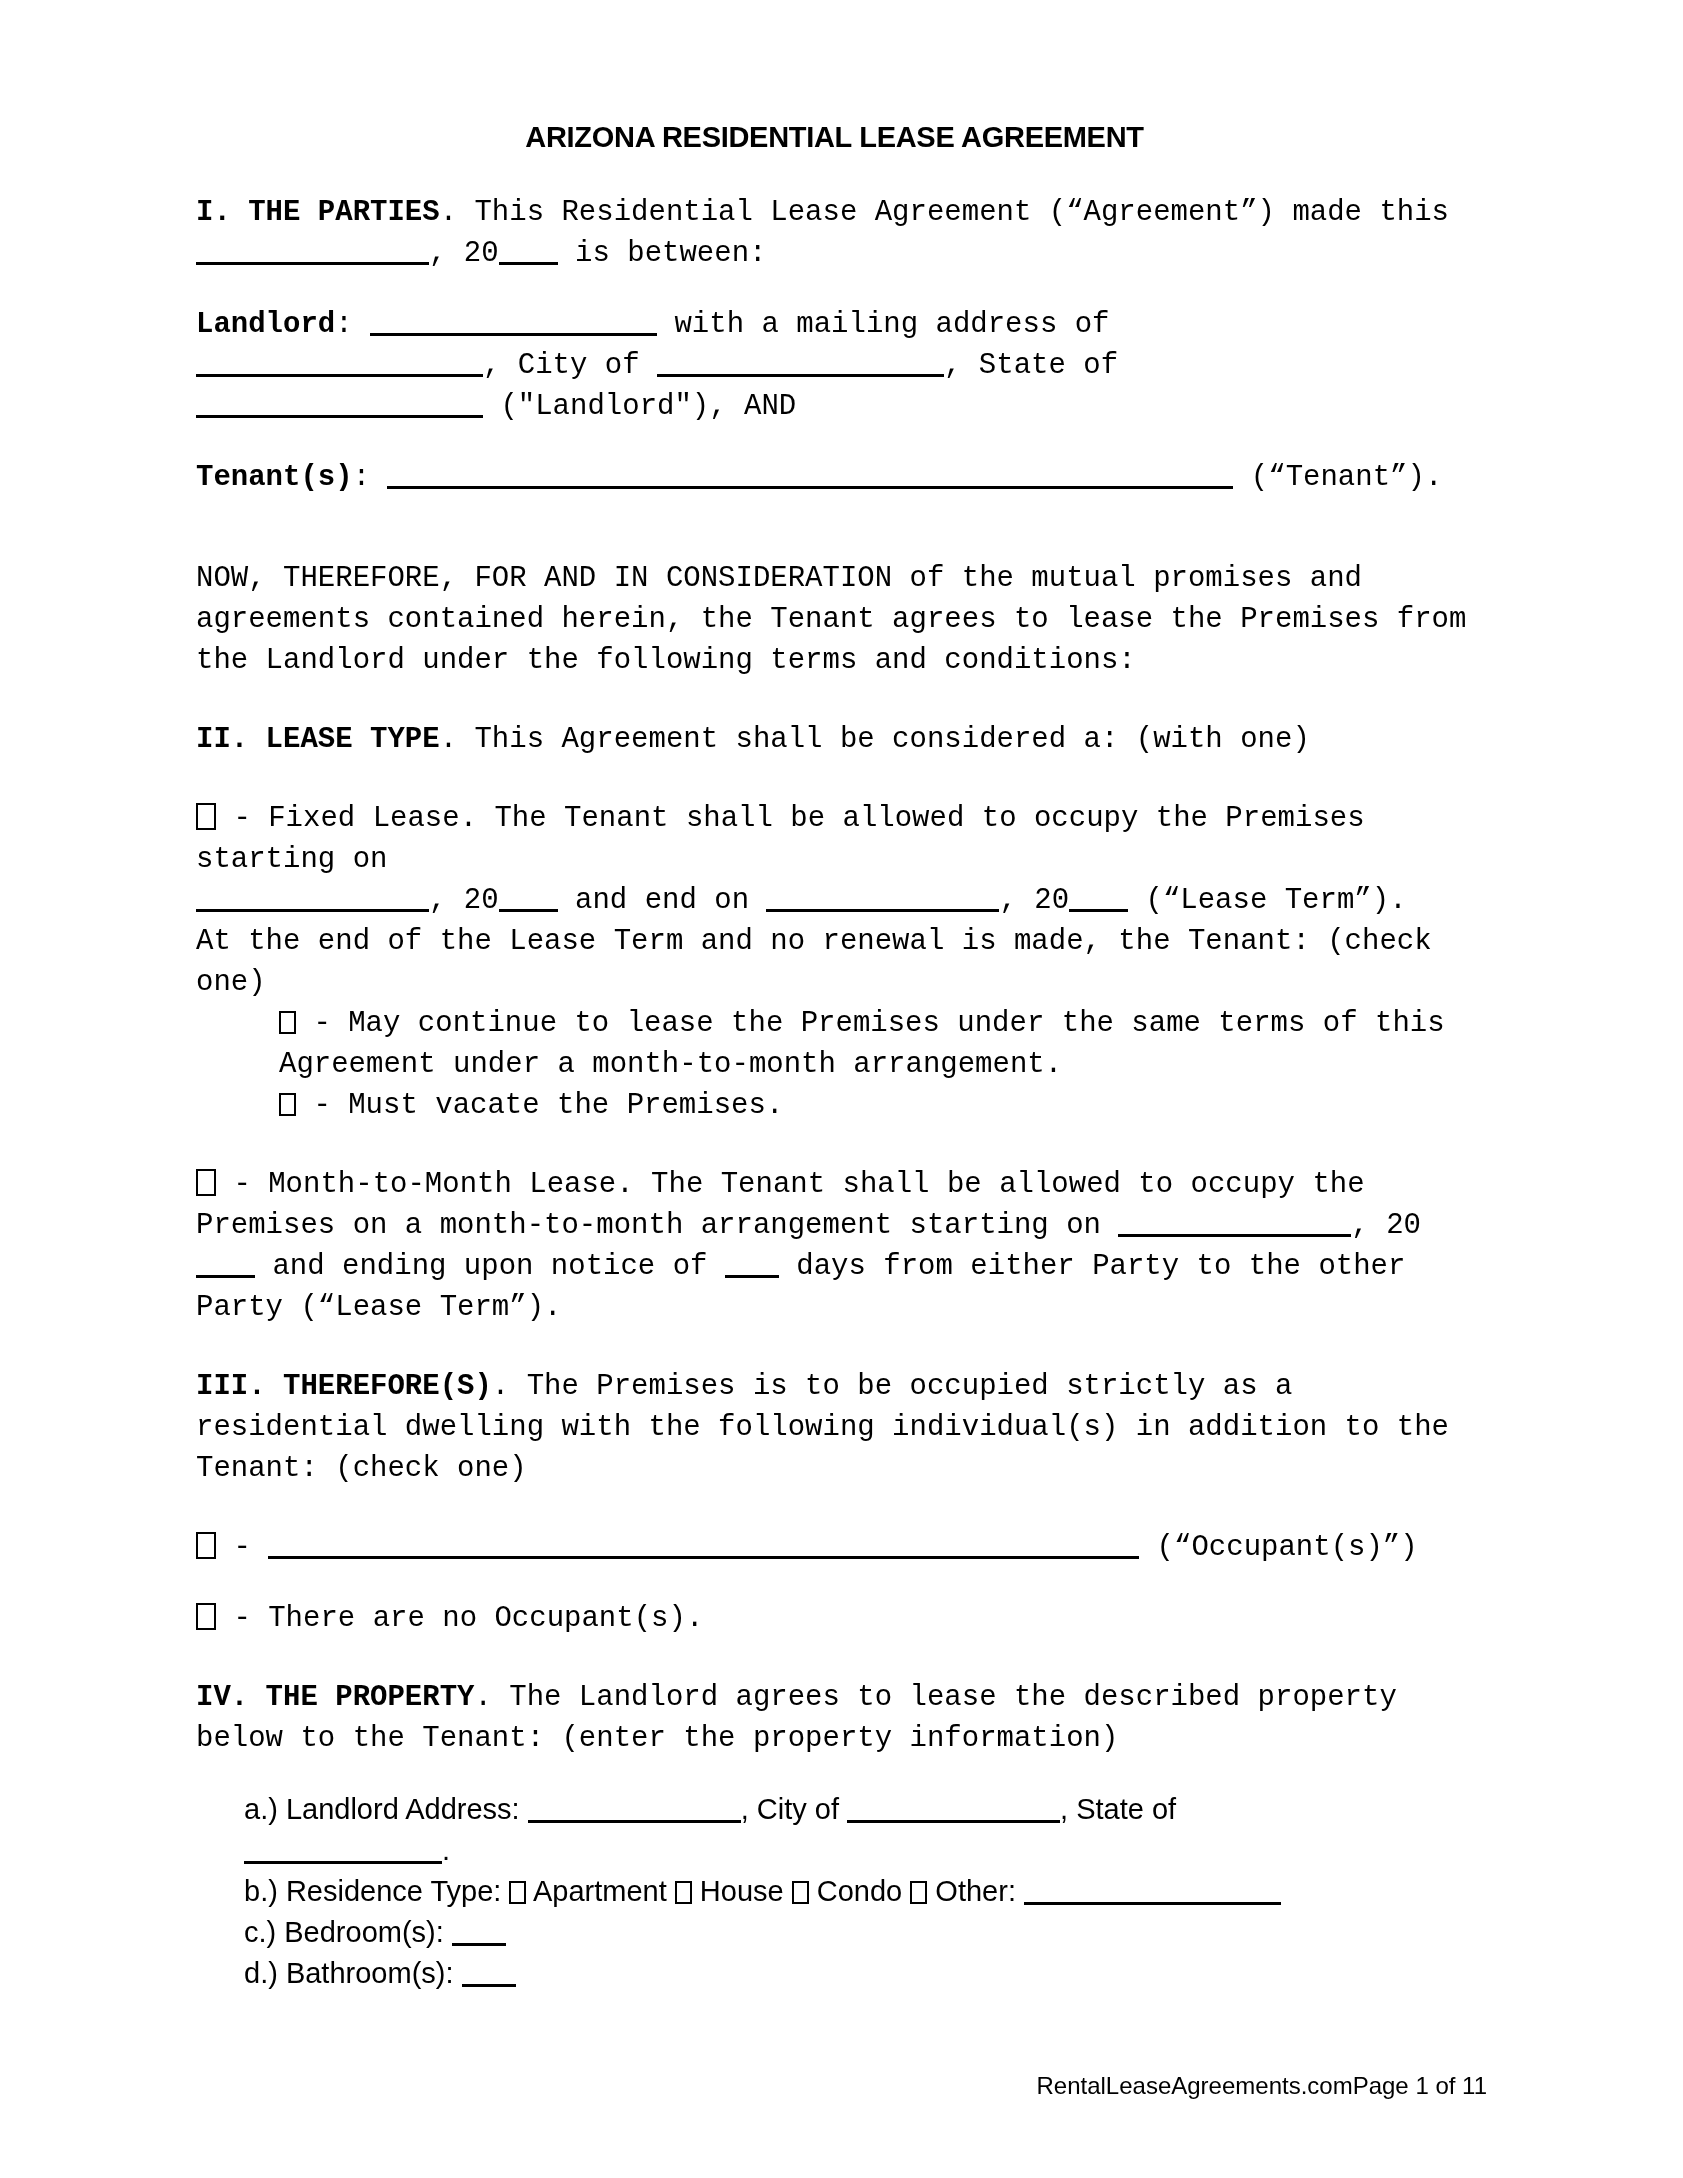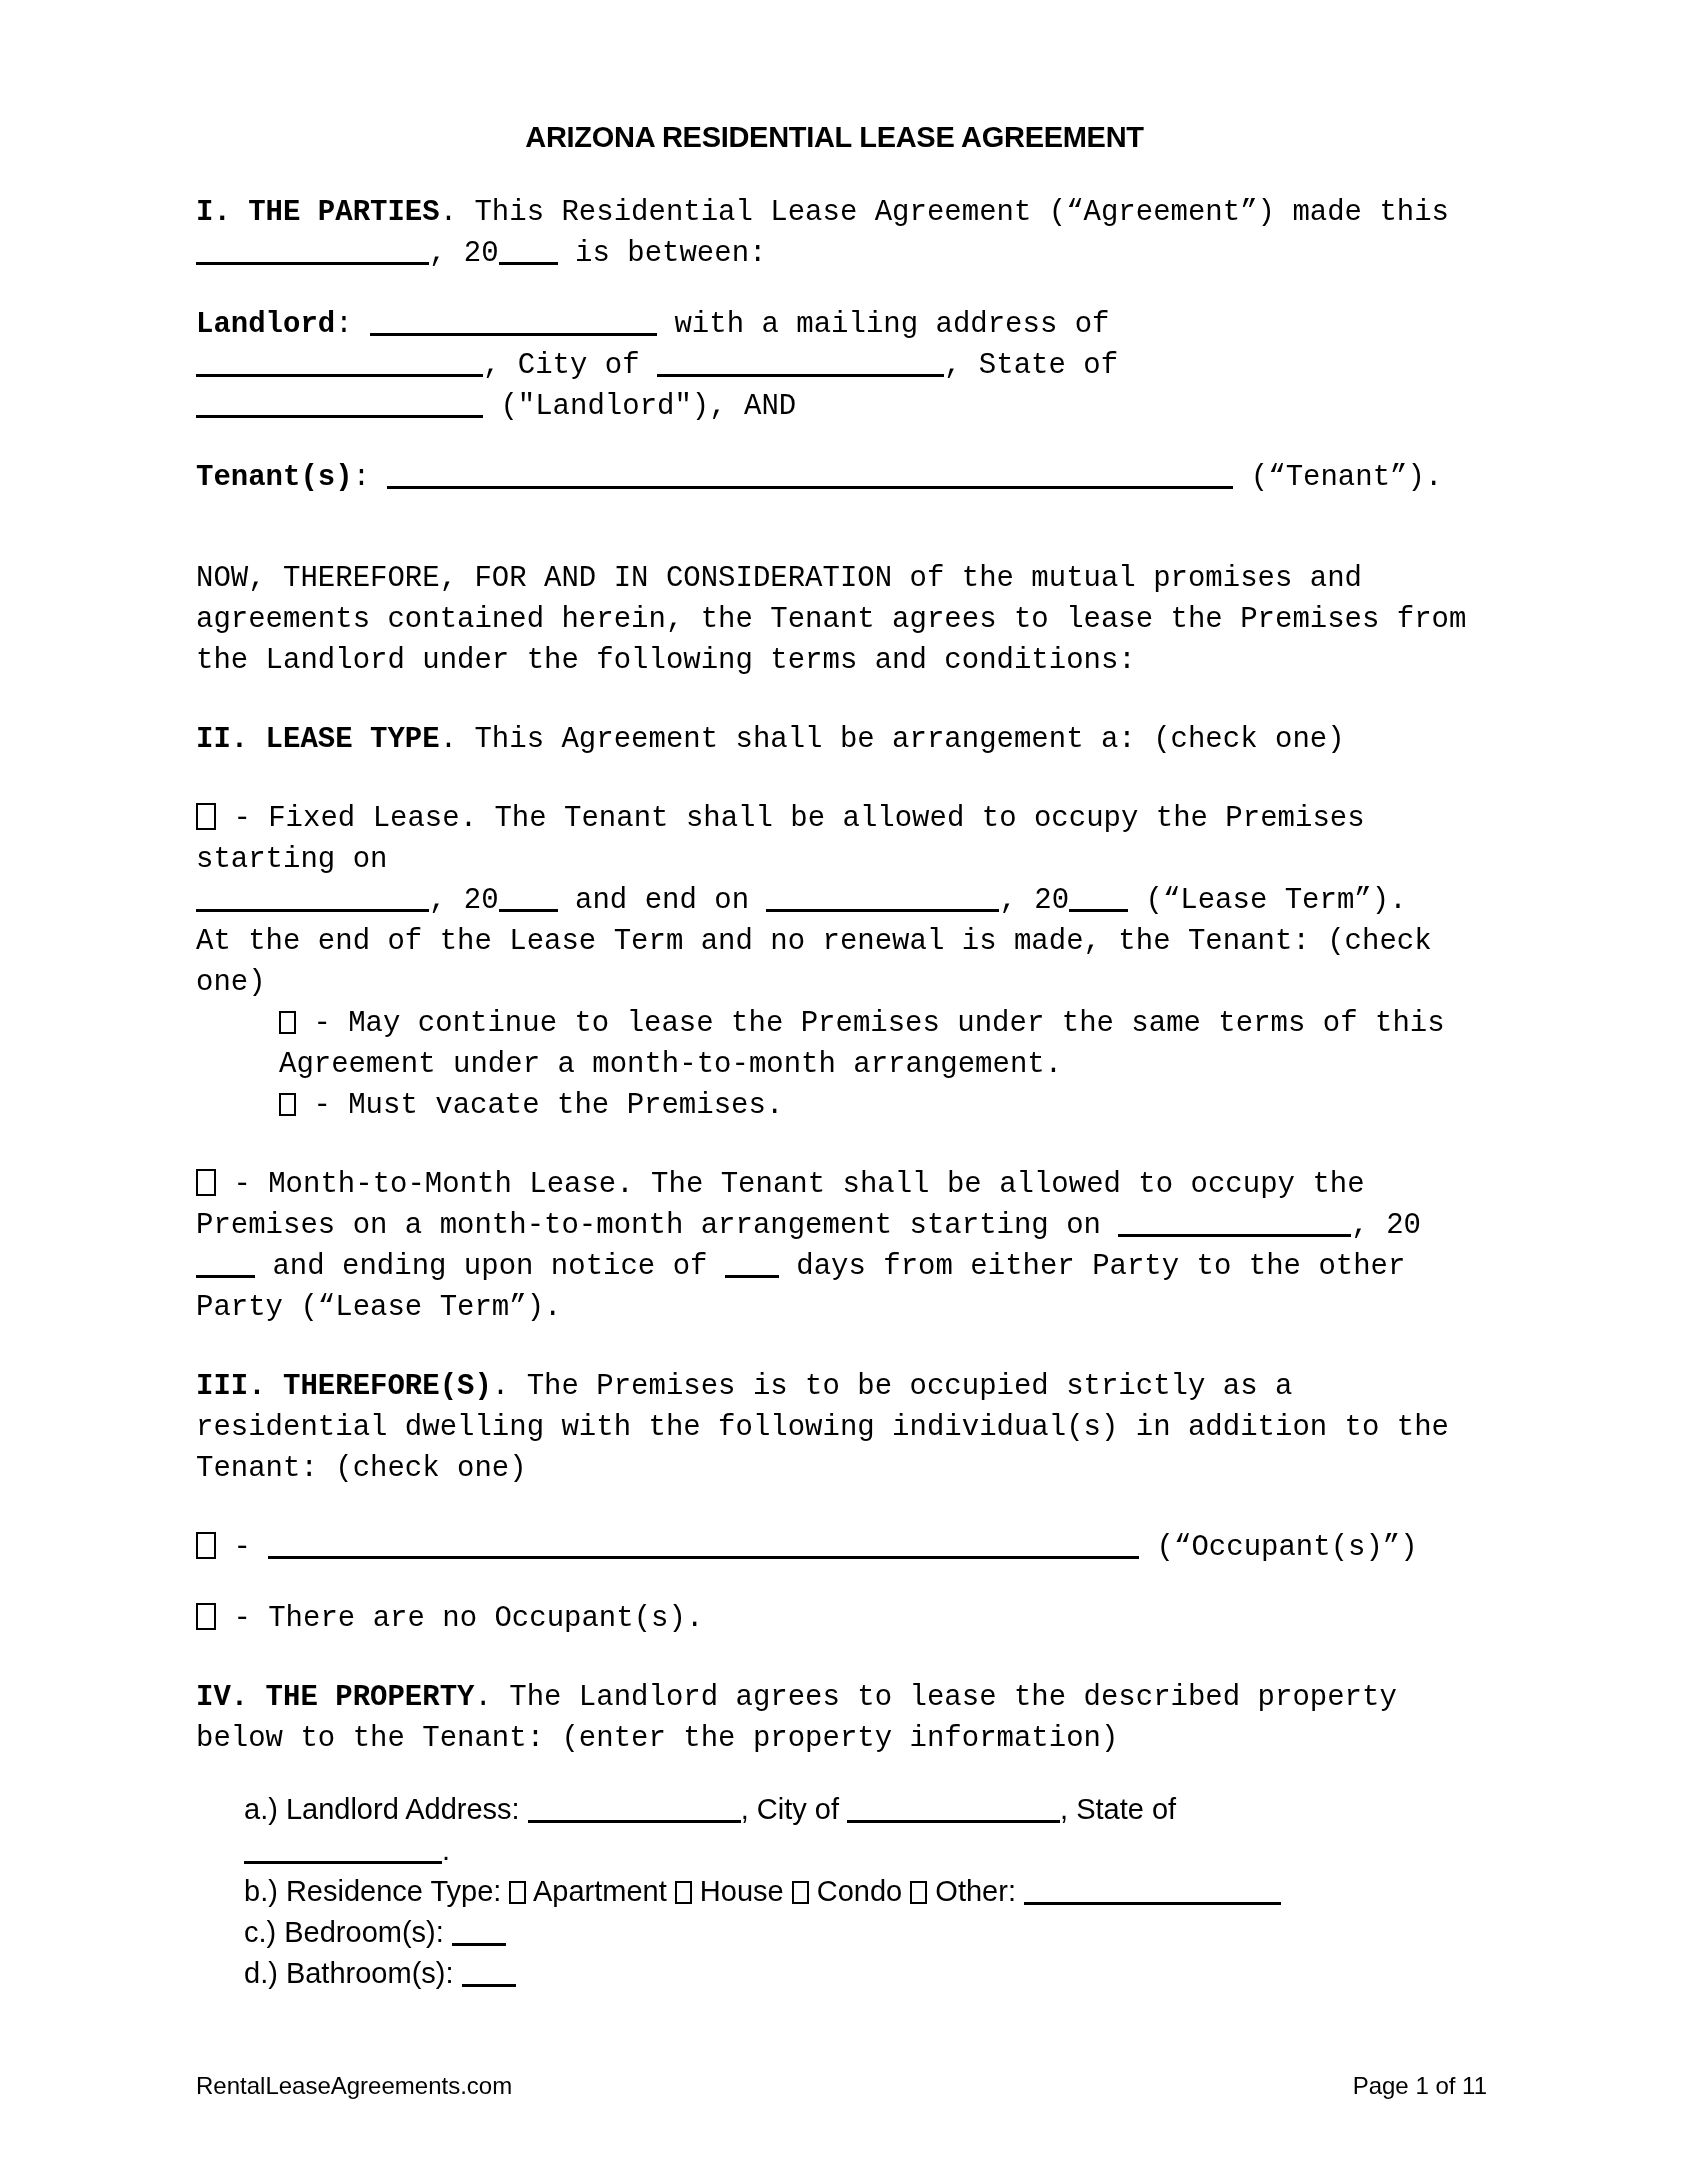--- a/index.html
+++ b/index.html
@@ -91,21 +91,21 @@
   .prop-cont { padding-left: 48px; }
 
   .footer {
     position: absolute;
     left: 196px;
     right: 196px;
     top: 2071px;
     font-size: 24px;
     line-height: 30px;
     display: flex;
-    justify-content: space-between;
+    justify-content: flex-end;
     align-items: baseline;
   }
   .footer-left { text-align: left; }
   .footer-right { text-align: right; }
 </style>
 </head>
 <body>
 
 <div class="page">
 
@@ -127,21 +127,21 @@
 
     <div class="gap-small"></div>
 
 
     <div class="gap-small"></div>
 
     <p class="para">NOW, THEREFORE, FOR AND IN CONSIDERATION of the mutual promises and agreements contained herein, the Tenant agrees to lease the Premises from the Landlord under the following terms and conditions:</p>
 
     <div class="gap-sec"></div>
 
-    <p class="para"><span class="b">II. LEASE TYPE</span><span>. This Agreement shall be arrangement a: (check one)</span></p>
+    <p class="para"><span class="b">II. LEASE TYPE</span><span>. This Agreement shall be considered a: (with one)</span></p>
 
     <div class="gap-sec"></div>
 
     <p class="para"><span class="cb"></span><span> - Fixed Lease. The Tenant shall be allowed to occupy the Premises starting on</span><br><span class="bl bl-w235"></span><span>, 20</span><span class="bl bl-w60"></span><span> and end on </span><span class="bl bl-w235"></span><span>, 20</span><span class="bl bl-w60"></span><span> (“Lease Term”).</span><br><span>At the end of the Lease Term and no renewal is made, the Tenant: (check one)</span></p>
 
     <p class="para indent-1"><span class="cb-sm"></span><span> - May continue to lease the Premises under the same terms of this Agreement under a month-to-month arrangement.</span></p>
 
     <p class="para indent-1"><span class="cb-sm"></span><span> - Must vacate the Premises.</span></p>
 
     <div class="gap-sec"></div>

